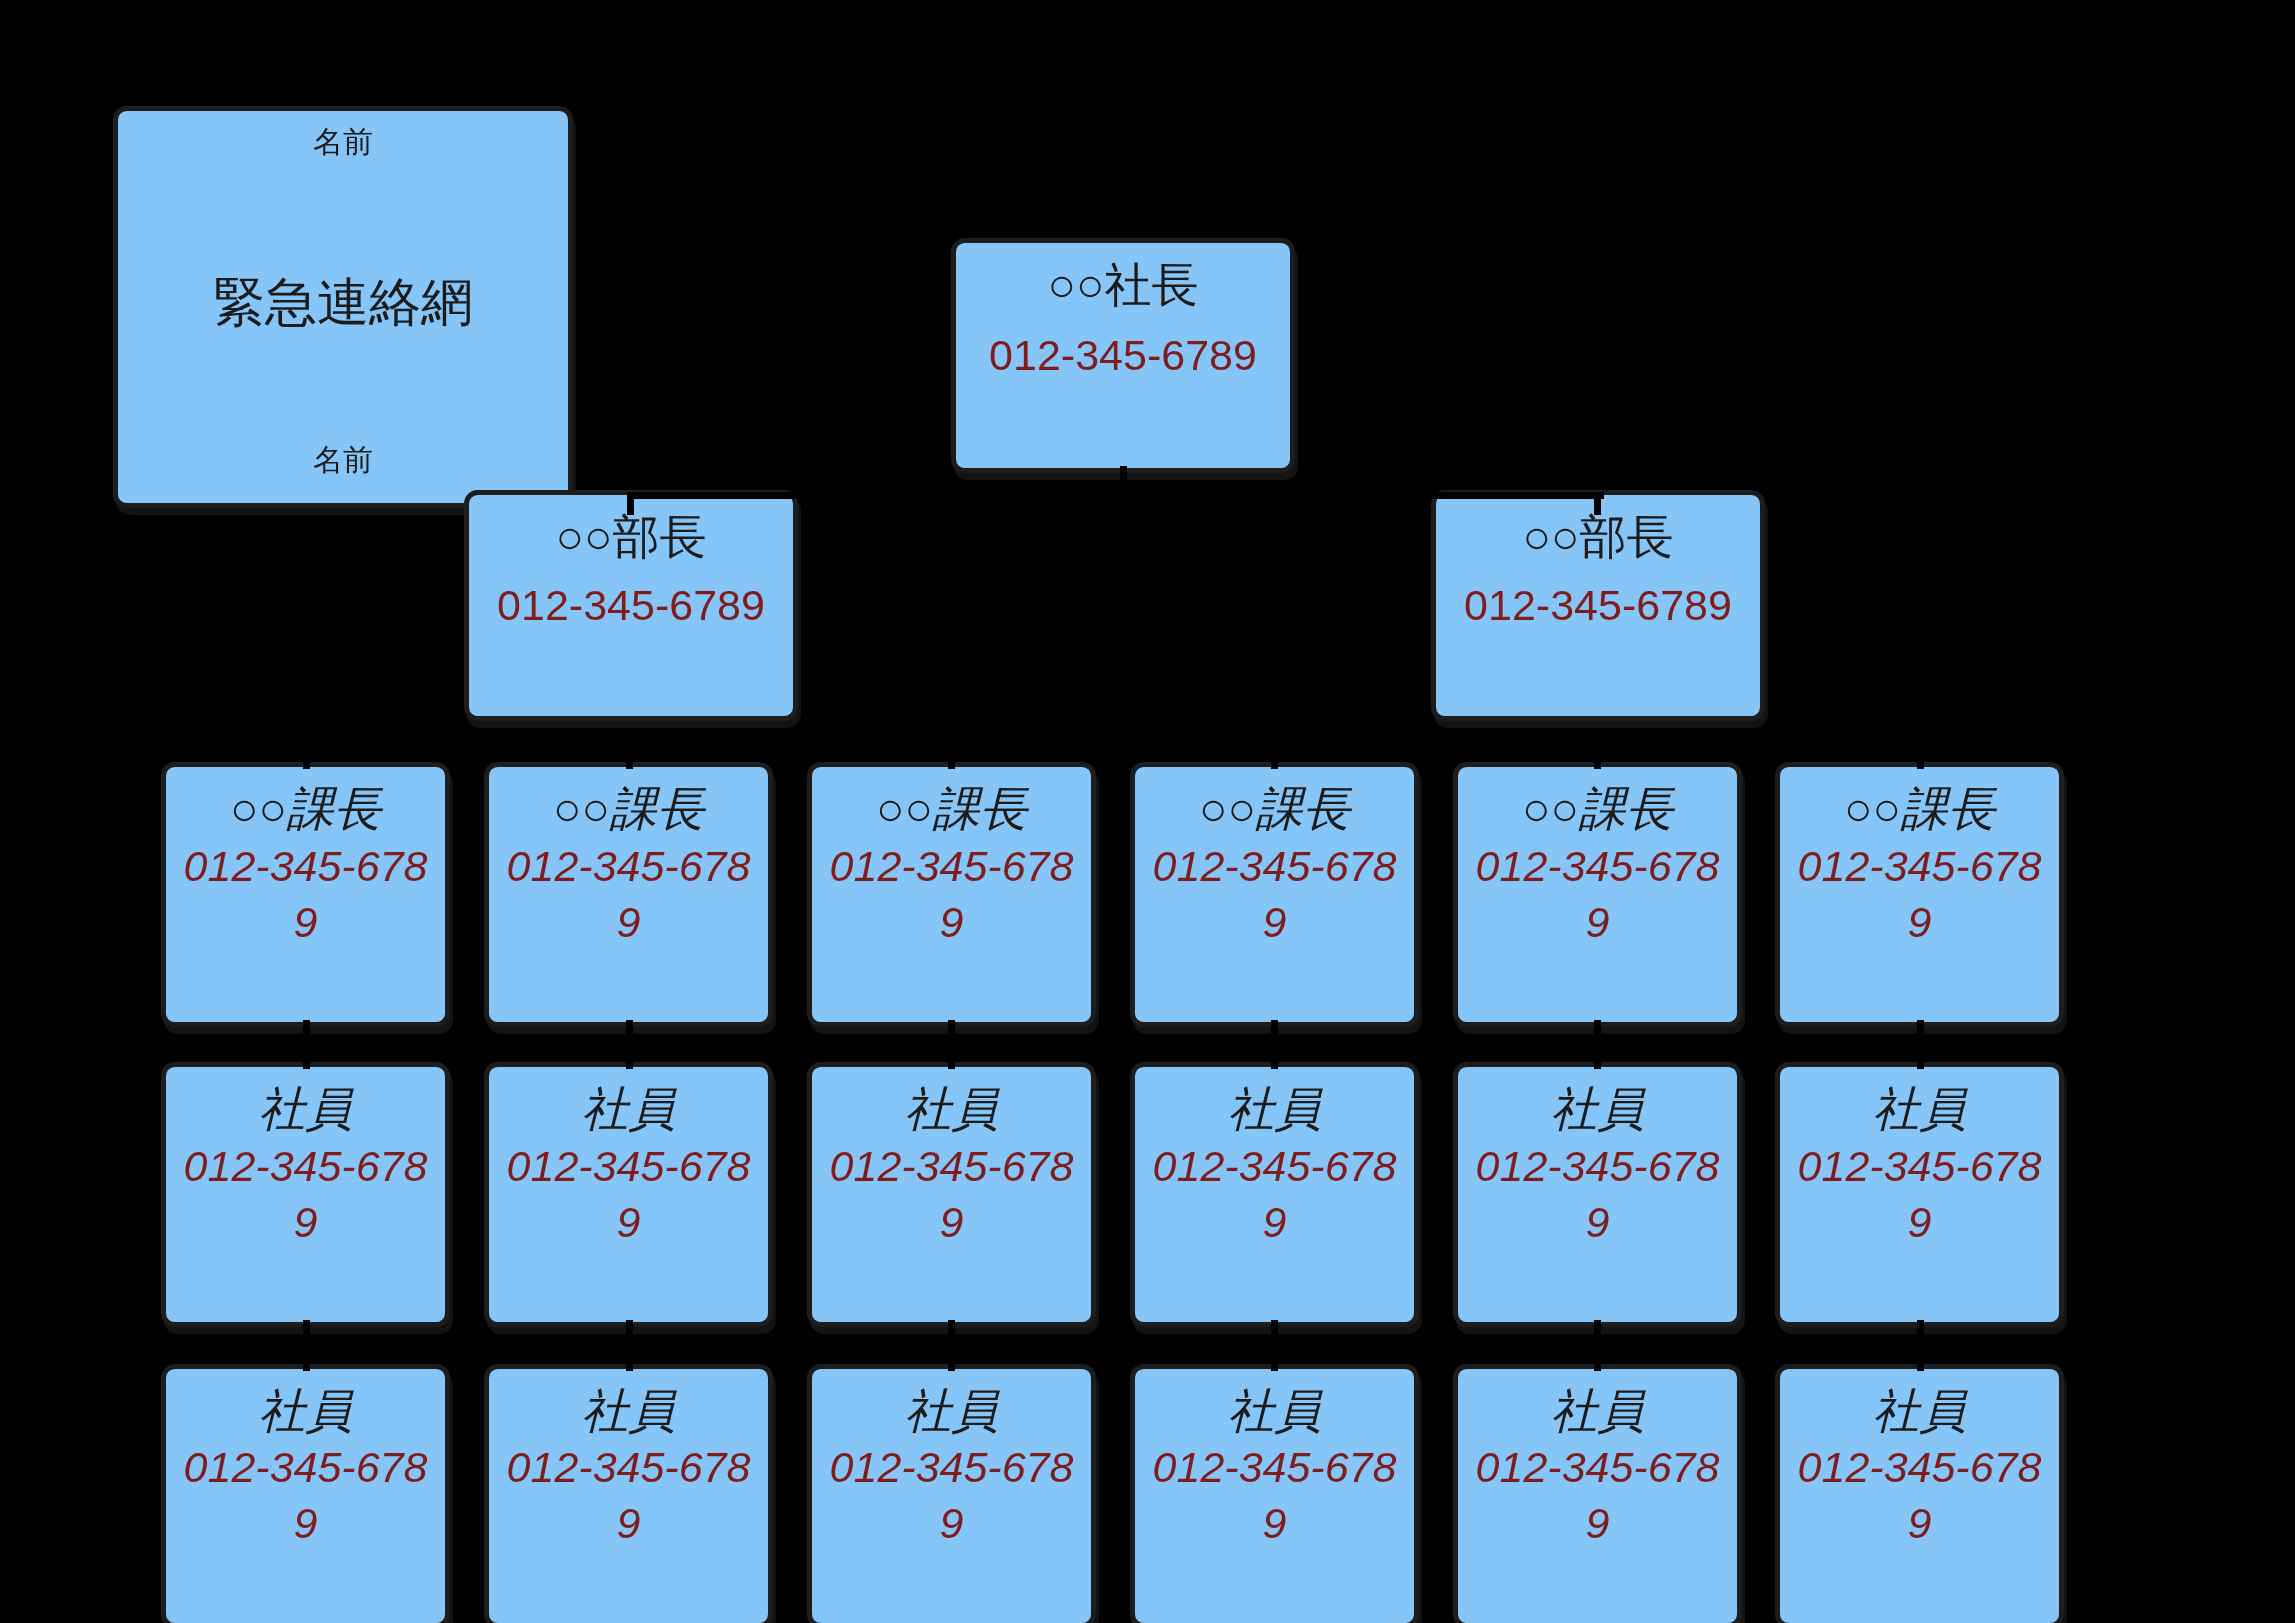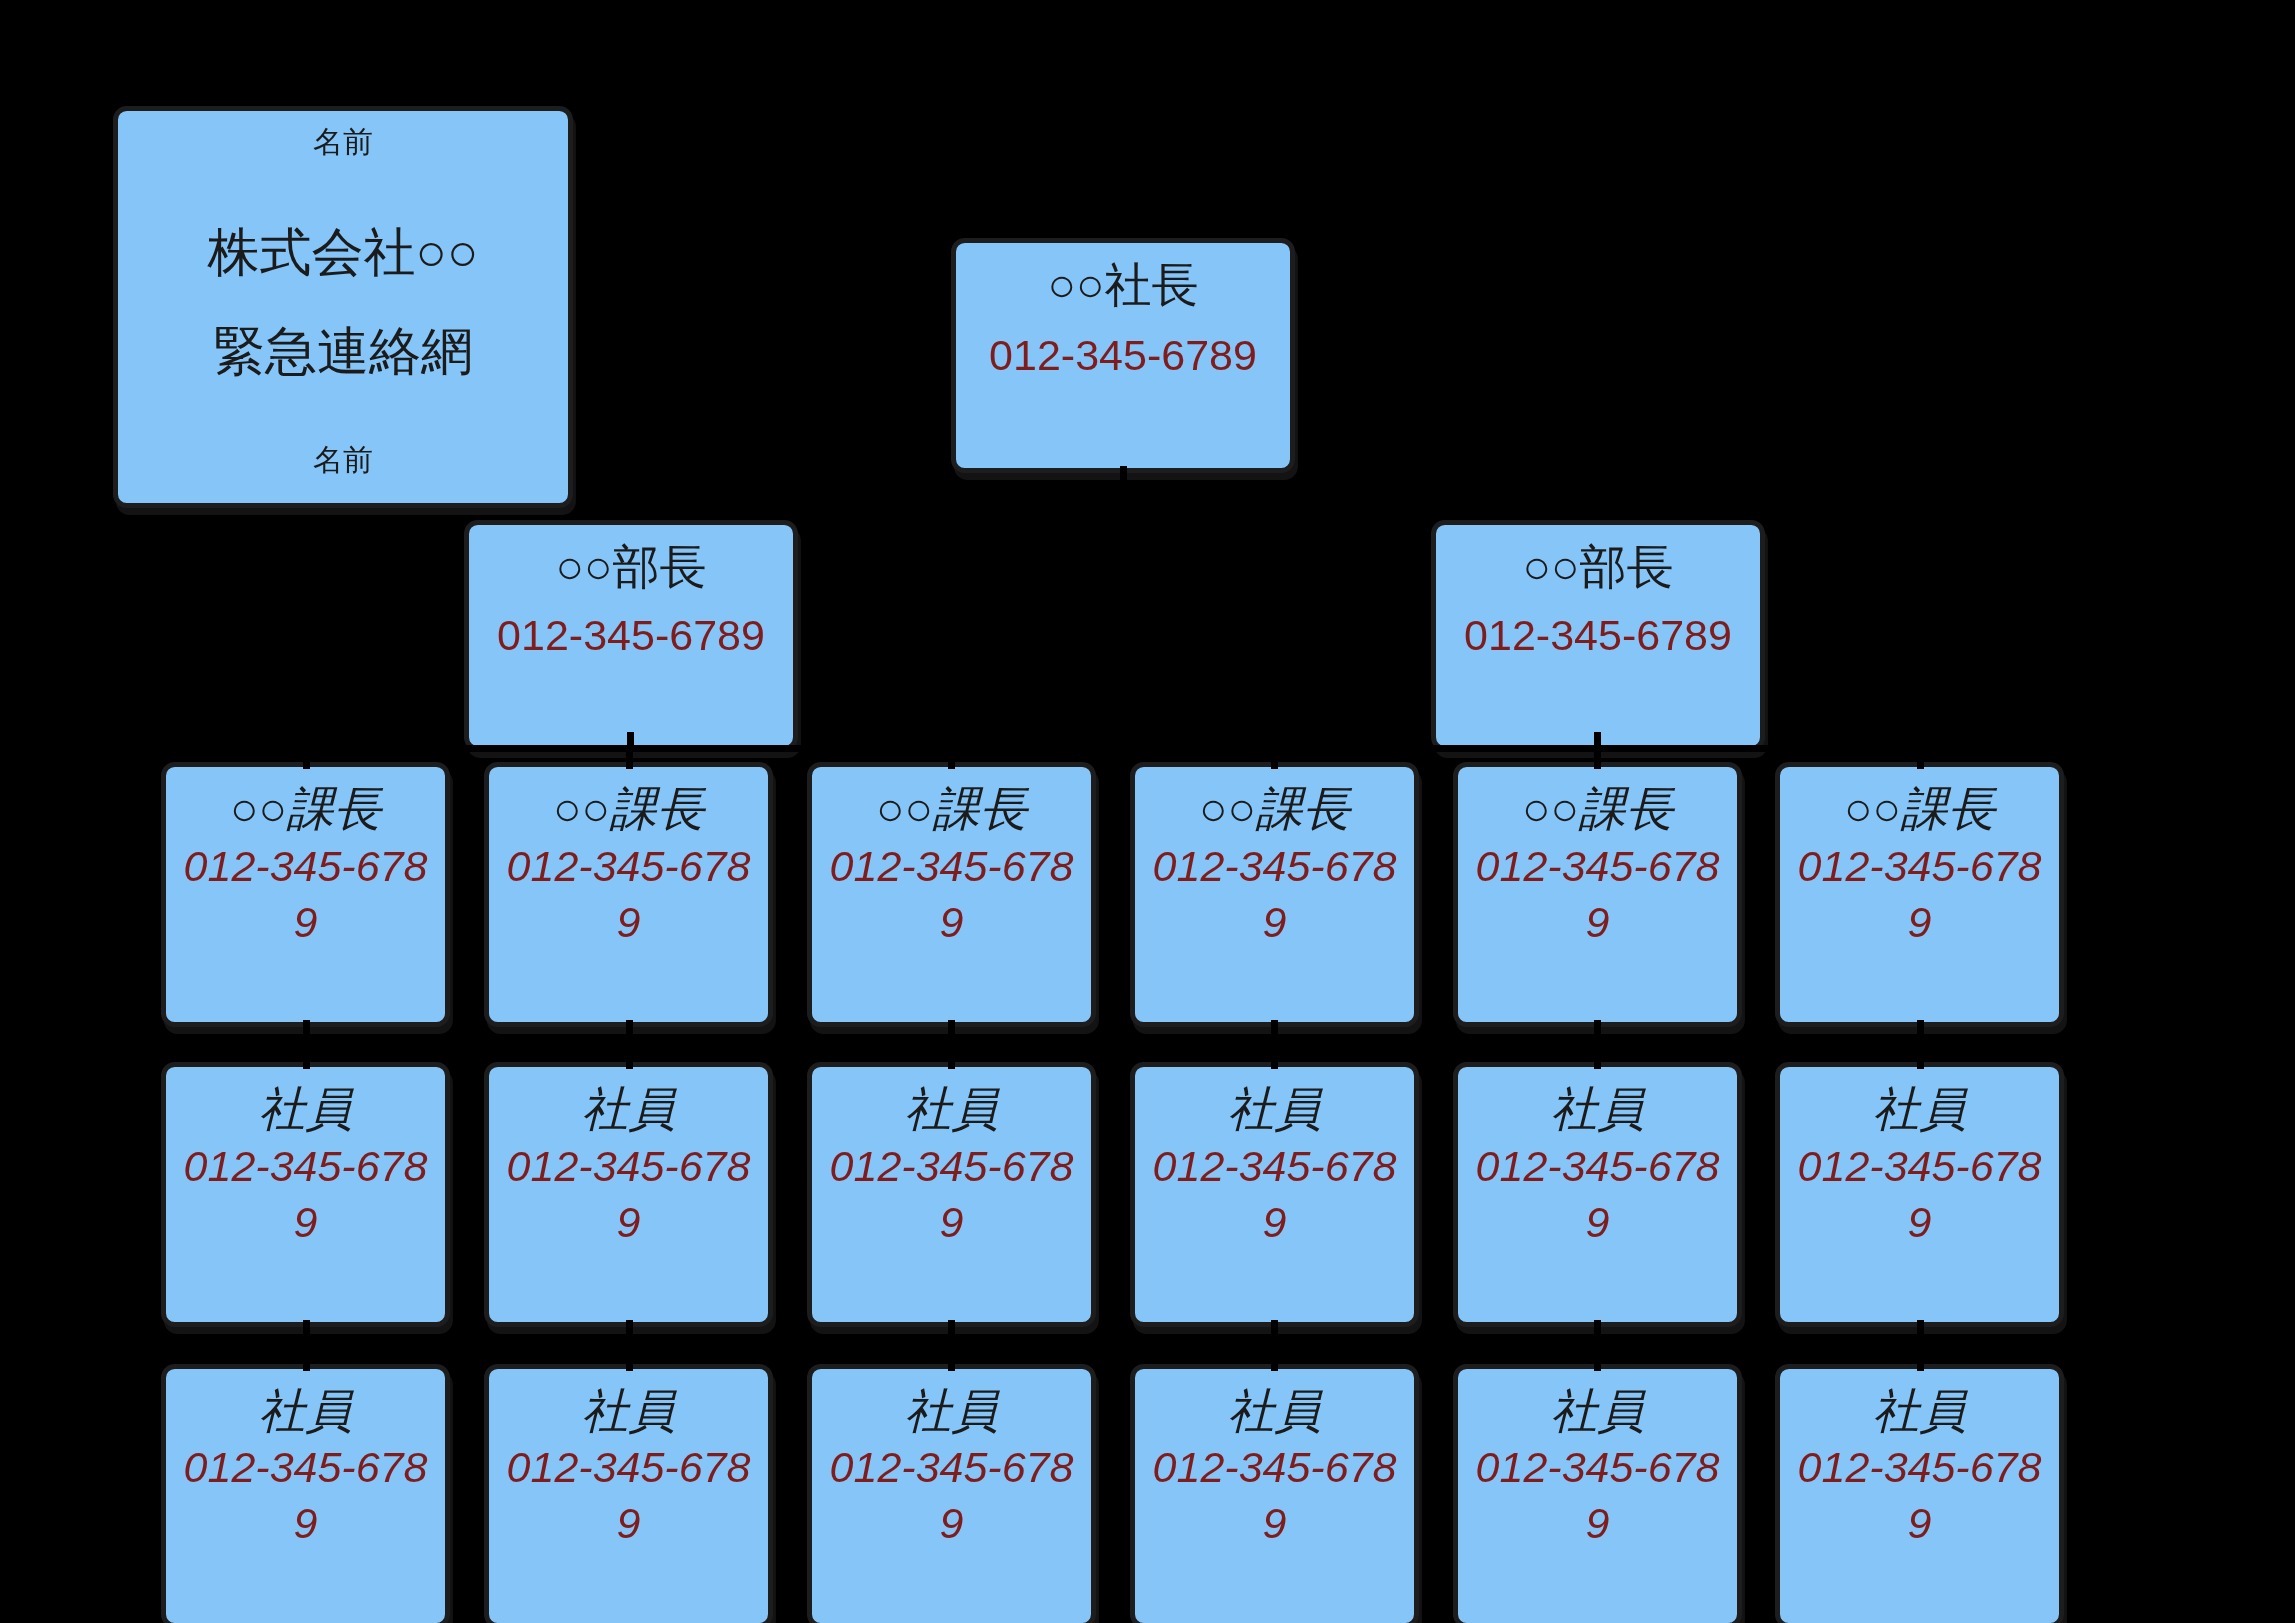--- a/index.html
+++ b/index.html
@@ -53,21 +53,21 @@
   .t-main{
     position:absolute;top:0;left:0;right:0;bottom:0;
     display:flex;flex-direction:column;align-items:center;justify-content:center;
     font-size:52px;line-height:1.9;
     margin-top:-9.8px;
     text-align:center;
   }
 
   
   .president{left:951px;top:224px;width:344px;height:235px;}
-  .manager{top:506px;width:334px;height:231px;}
+  .manager{top:476px;width:334px;height:231px;}
   .m0{left:464px;}
   .m1{left:1431px;}
 
   .small{width:289px;font-style:italic;}
   .row-chief{top:748px;height:265px;}
   .row-s1{top:1048px;height:265px;}
   .row-s2{top:1350px;height:264px;}
   .c0{left:161px;}  .c1{left:484px;}  .c2{left:807px;}
   .c3{left:1130px;} .c4{left:1453px;} .c5{left:1775px;}
 
@@ -75,21 +75,20 @@
   .conn{position:absolute;background:#000000;z-index:3;}
 </style>
 </head>
 <body>
 
 <div id="canvas">
 
   <div class="node title-card">
     <div class="t-label top">名前</div>
     <div class="t-main">
-      <div>株式会社○○</div>
       <div>緊急連絡網</div>
     </div>
     <div class="t-label bottom">名前</div>
   </div>
 
   <div class="node president wide">
     <div class="role">○○社長</div>
     <div class="phone">012-345-6789</div>
   </div>
 

